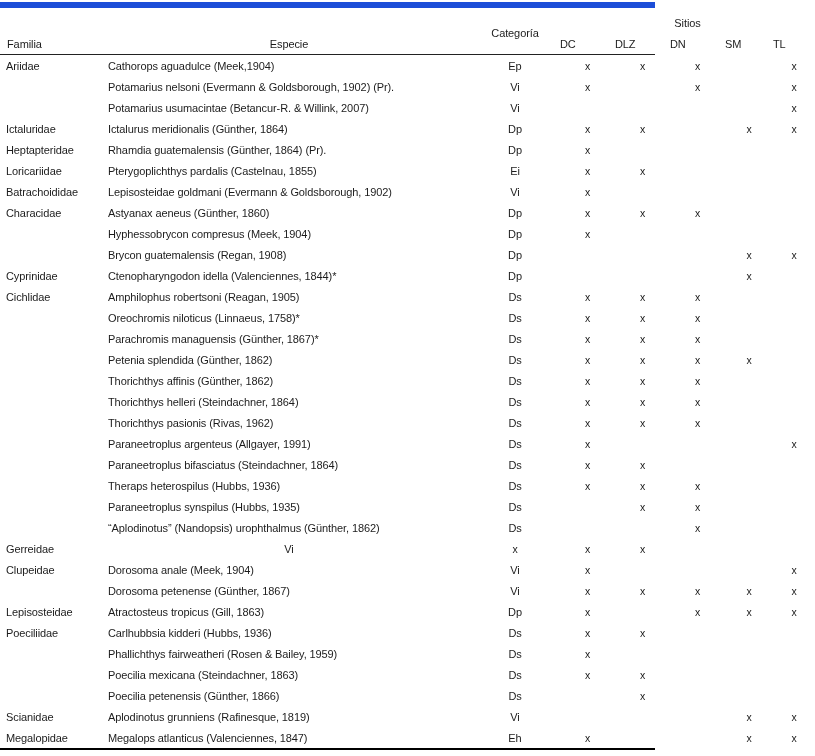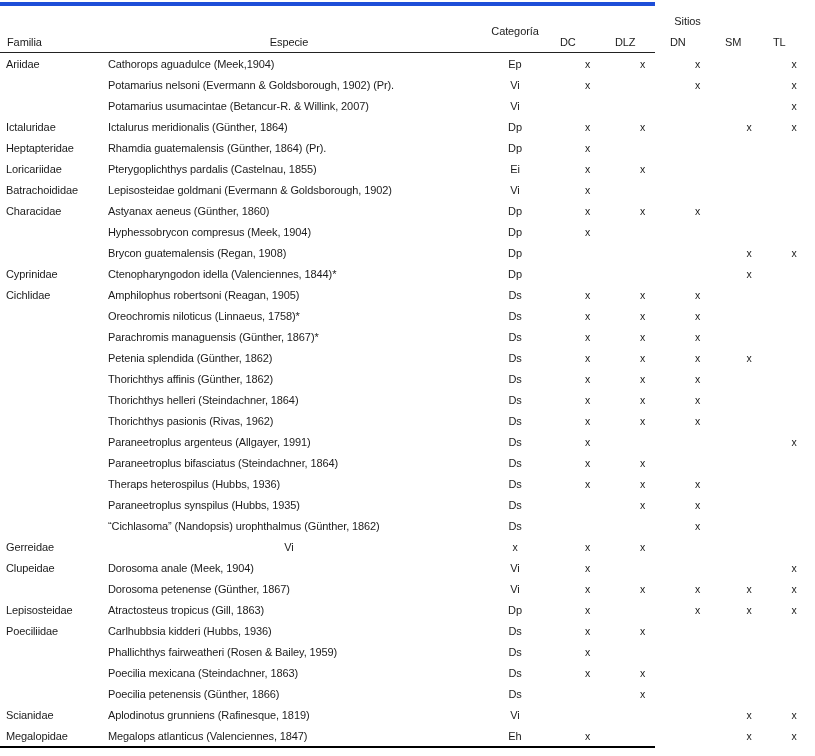--- a/index.html
+++ b/index.html
@@ -9,21 +9,21 @@
     width: 815px;
     height: 756px;
     font-family: "Liberation Sans", sans-serif;
     color: #1c1c1c;
     -webkit-font-smoothing: antialiased;
   }
   .table-wrap {
     width: 655px;
     box-sizing: border-box;
     margin-top: 2px;
-    border-top: 4px solid #1d4ed8;
+    border-top: 6px solid #1d4ed8;
     border-bottom: 2px solid #000;
     font-size: 11px;
     letter-spacing: -0.1px;
   }
   .grid-cols {
     display: grid;
     grid-template-columns: 108px 362px 90px 55px 55px 55px 48px 42px;
   }
   .thead {
     grid-template-rows: 22px 24px;
@@ -328,21 +328,21 @@
     <div class="cell-category">Ds</div>
     <div class="cell-site"></div>
     <div class="cell-site">x</div>
     <div class="cell-site">x</div>
     <div class="cell-site"></div>
     <div class="cell-site"></div>
   </div>
 
   <div class="grid-cols trow">
     <div class="cell-familia"></div>
-    <div class="cell-species"><span class="species-name">“Cichlasoma” (Nandopsis) urophthalmus</span><span class="species-authority"> (Günther, 1862)</span></div>
+    <div class="cell-species"><span class="species-name">“Aplodinotus” (Nandopsis) urophthalmus</span><span class="species-authority"> (Günther, 1862)</span></div>
     <div class="cell-category">Ds</div>
     <div class="cell-site"></div>
     <div class="cell-site"></div>
     <div class="cell-site">x</div>
     <div class="cell-site"></div>
     <div class="cell-site"></div>
   </div>
 
   <div class="grid-cols trow">
     <div class="cell-familia">Gerreidae</div>

